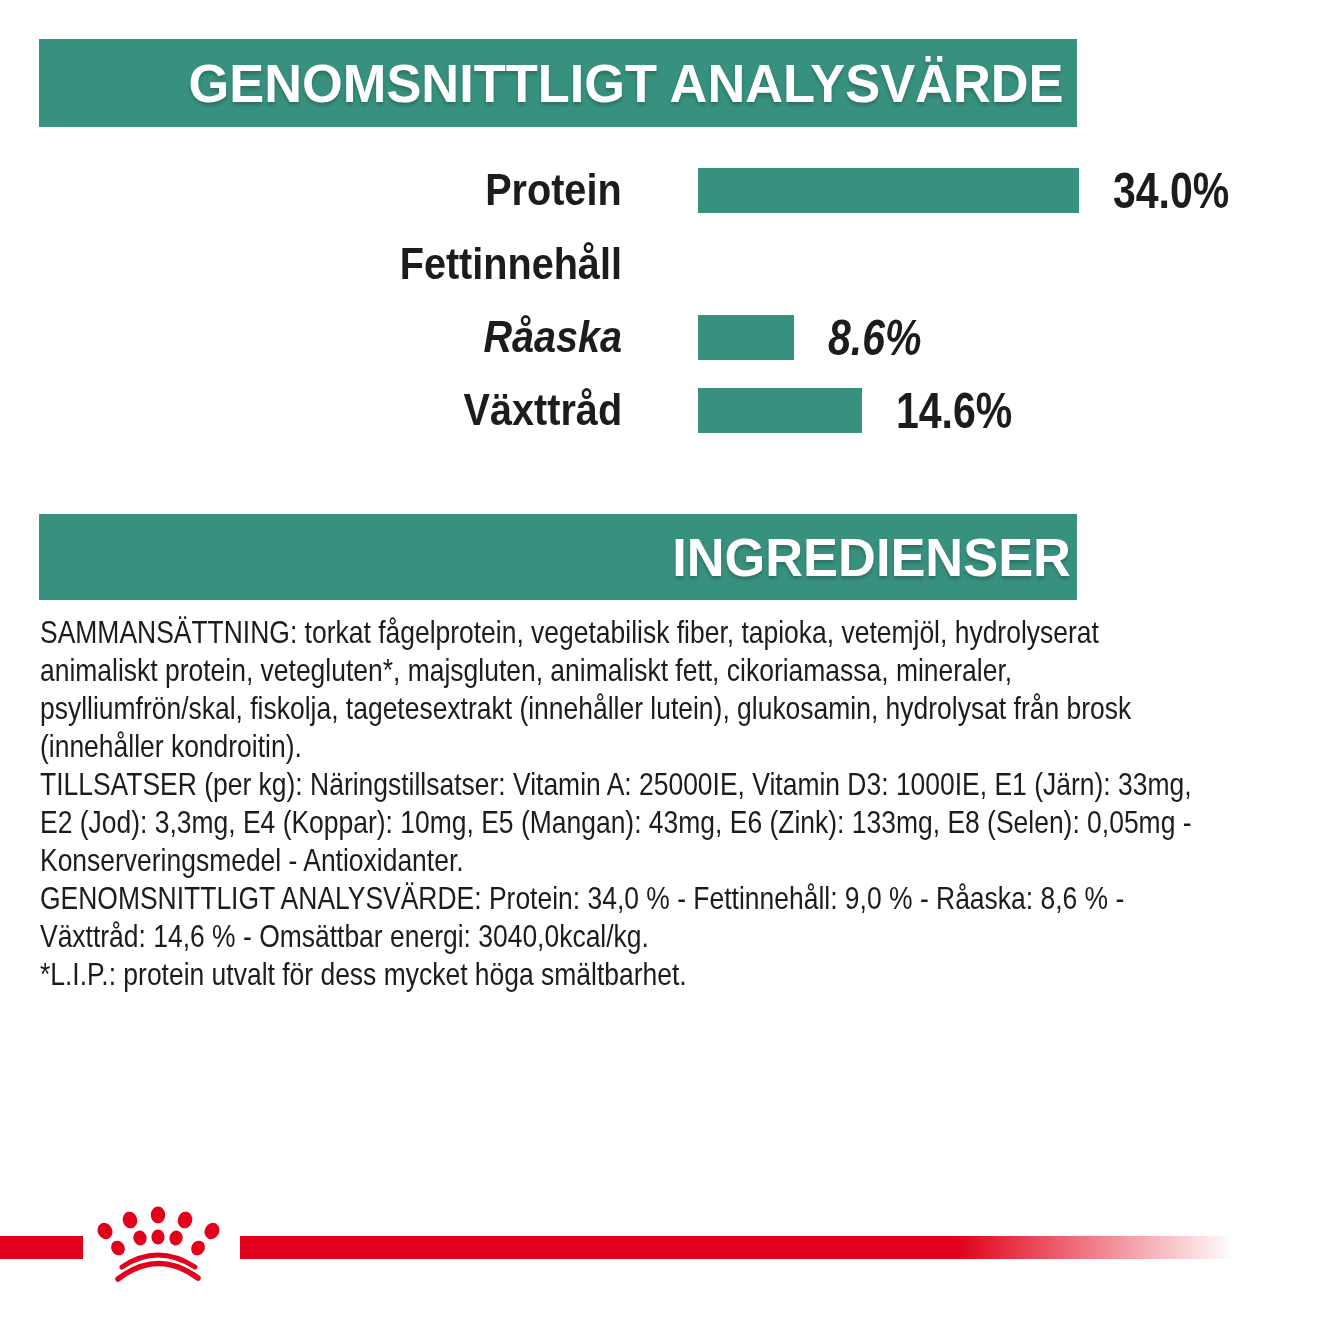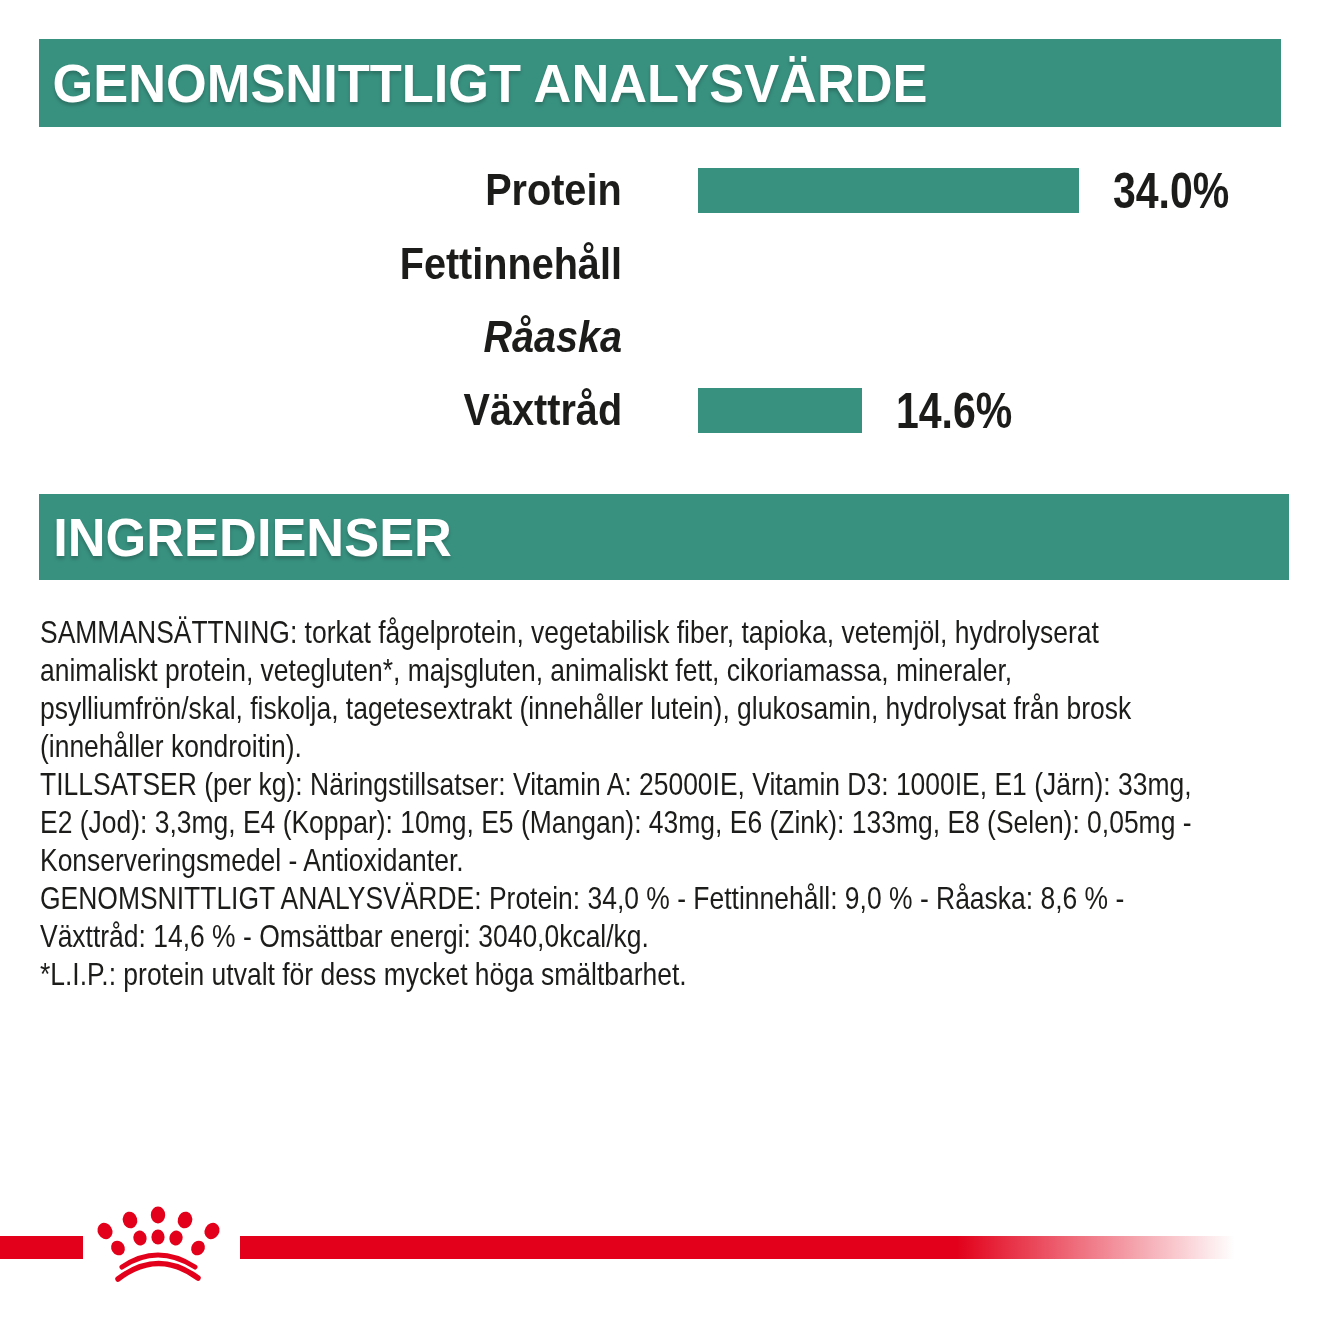--- a/index.html
+++ b/index.html
@@ -14,26 +14,26 @@
     width:1320px;height:1320px;
     background:var(--bg);
     font-family:"Liberation Sans", sans-serif;
     color:var(--text);
     overflow:hidden;
   }
   .page{position:relative;width:1320px;height:1320px;background:var(--bg);}
 
   
   .green-bar{
-    position:absolute;left:39px;width:1242px;
+    position:absolute;left:39px;width:1038px;
     background:var(--green);
-    display:flex;align-items:center;justify-content:flex-start;
+    display:flex;align-items:center;justify-content:flex-end;
   }
   .green-bar.analysis{top:39px;height:88px;}
-  .green-bar.ingredients{top:494px;height:86px;padding-left:8px;}
+  .green-bar.ingredients{top:514px;height:86px;}
   .green-bar h1{
     margin:0;
     font-size:54px;font-weight:bold;letter-spacing:0px;
     color:var(--header-text);
     text-shadow:0 3px 4px rgba(0,0,0,0.22);
     transform:scaleX(0.97);transform-origin:center center;
     white-space:nowrap;
   }
 
   
@@ -92,20 +92,24 @@
       <div class="chart-flow">
         <div class="chart-bar" style="width: 380.8px;"></div>
         <span class="chart-value">34.0%</span>
       </div>
     </div>
     <div class="chart-row r1">
       <span class="chart-label">Fettinnehåll</span>
     </div>
     <div class="chart-row r2">
       <span class="chart-label">Råaska</span>
+      <div class="chart-flow">
+        <div class="chart-bar" style="width: 96.3px;"></div>
+        <span class="chart-value">8.6%</span>
+      </div>
     </div>
     <div class="chart-row r3">
       <span class="chart-label">Växttråd</span>
       <div class="chart-flow">
         <div class="chart-bar" style="width: 163.5px;"></div>
         <span class="chart-value">14.6%</span>
       </div>
     </div>
   </section>
 

